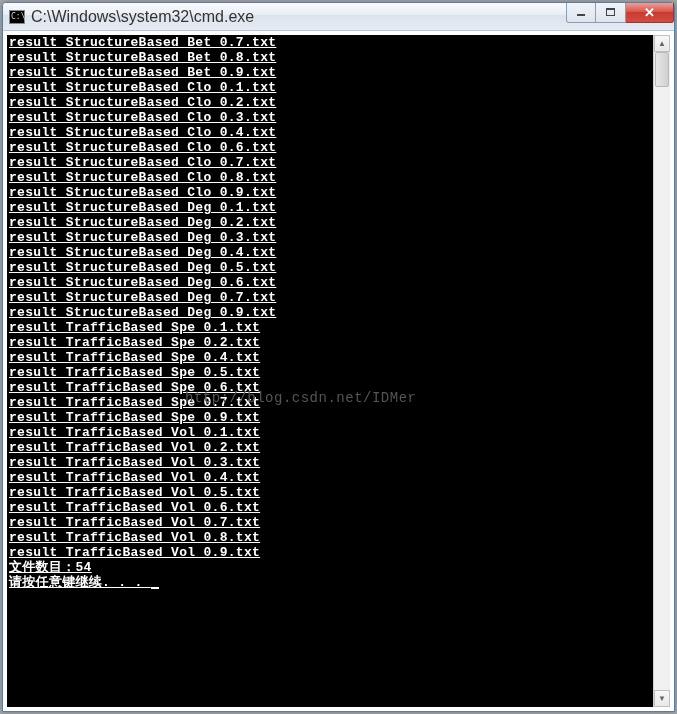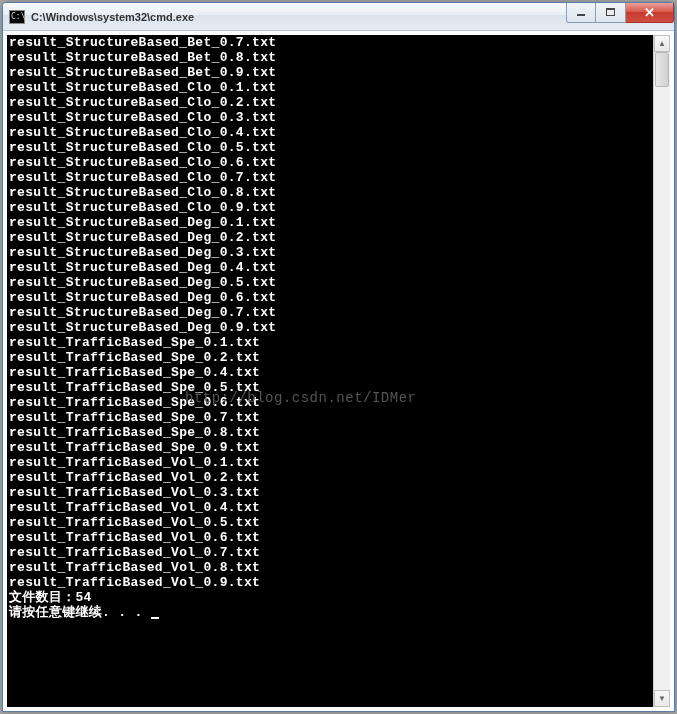--- a/index.html
+++ b/index.html
@@ -49,23 +49,22 @@
       margin-right: 6px;
     }
     .titlebar-icon-text {
       color: #ccc;
       font-size: 8px;
       font-family: monospace;
       line-height: 1;
     }
     .titlebar-title {
       color: #333;
-      font-size: 11px;
-      flex: 1;
-      font-weight: bold;
+      font-size: 16px;
+      flex: 1;
     }
     .titlebar-buttons {
       display: flex;
       height: 20px;
       margin-top: -8px;
       margin-right: 0px;
     }
     .titlebar-btn {
       width: 30px;
       height: 20px;
@@ -124,20 +123,21 @@
       font-size: 13px;
       line-height: 15px;
       padding: 0 2px;
       overflow: hidden;
       position: relative;
       letter-spacing: 0.3px;
     }
     .console-line {
       white-space: pre;
       font-weight: bold;
+      text-decoration: underline;
     }
     .scrollbar {
       width: 17px;
       background: #f0f0f0;
       border-left: 1px solid #d0d0d0;
       display: flex;
       flex-direction: column;
     }
     .scroll-arrow {
       height: 17px;
@@ -211,40 +211,38 @@
   <div class="client-area">
     <div class="console" id="console-out">
       <div class="watermark">http://blog.csdn.net/IDMer</div>
     <div class="console-line">result_StructureBased_Bet_0.7.txt</div>
         <div class="console-line">result_StructureBased_Bet_0.8.txt</div>
         <div class="console-line">result_StructureBased_Bet_0.9.txt</div>
         <div class="console-line">result_StructureBased_Clo_0.1.txt</div>
         <div class="console-line">result_StructureBased_Clo_0.2.txt</div>
         <div class="console-line">result_StructureBased_Clo_0.3.txt</div>
         <div class="console-line">result_StructureBased_Clo_0.4.txt</div>
-        <div class="console-line">result_StructureBased_Clo_0.5.txt</div>
         <div class="console-line">result_StructureBased_Clo_0.6.txt</div>
         <div class="console-line">result_StructureBased_Clo_0.7.txt</div>
         <div class="console-line">result_StructureBased_Clo_0.8.txt</div>
         <div class="console-line">result_StructureBased_Clo_0.9.txt</div>
         <div class="console-line">result_StructureBased_Deg_0.1.txt</div>
         <div class="console-line">result_StructureBased_Deg_0.2.txt</div>
         <div class="console-line">result_StructureBased_Deg_0.3.txt</div>
         <div class="console-line">result_StructureBased_Deg_0.4.txt</div>
         <div class="console-line">result_StructureBased_Deg_0.5.txt</div>
         <div class="console-line">result_StructureBased_Deg_0.6.txt</div>
         <div class="console-line">result_StructureBased_Deg_0.7.txt</div>
         <div class="console-line">result_StructureBased_Deg_0.9.txt</div>
         <div class="console-line">result_TrafficBased_Spe_0.1.txt</div>
         <div class="console-line">result_TrafficBased_Spe_0.2.txt</div>
         <div class="console-line">result_TrafficBased_Spe_0.4.txt</div>
         <div class="console-line">result_TrafficBased_Spe_0.5.txt</div>
         <div class="console-line">result_TrafficBased_Spe_0.6.txt</div>
         <div class="console-line">result_TrafficBased_Spe_0.7.txt</div>
-        <div class="console-line">result_TrafficBased_Spe_0.8.txt</div>
         <div class="console-line">result_TrafficBased_Spe_0.9.txt</div>
         <div class="console-line">result_TrafficBased_Vol_0.1.txt</div>
         <div class="console-line">result_TrafficBased_Vol_0.2.txt</div>
         <div class="console-line">result_TrafficBased_Vol_0.3.txt</div>
         <div class="console-line">result_TrafficBased_Vol_0.4.txt</div>
         <div class="console-line">result_TrafficBased_Vol_0.5.txt</div>
         <div class="console-line">result_TrafficBased_Vol_0.6.txt</div>
         <div class="console-line">result_TrafficBased_Vol_0.7.txt</div>
         <div class="console-line">result_TrafficBased_Vol_0.8.txt</div>
         <div class="console-line">result_TrafficBased_Vol_0.9.txt</div>

